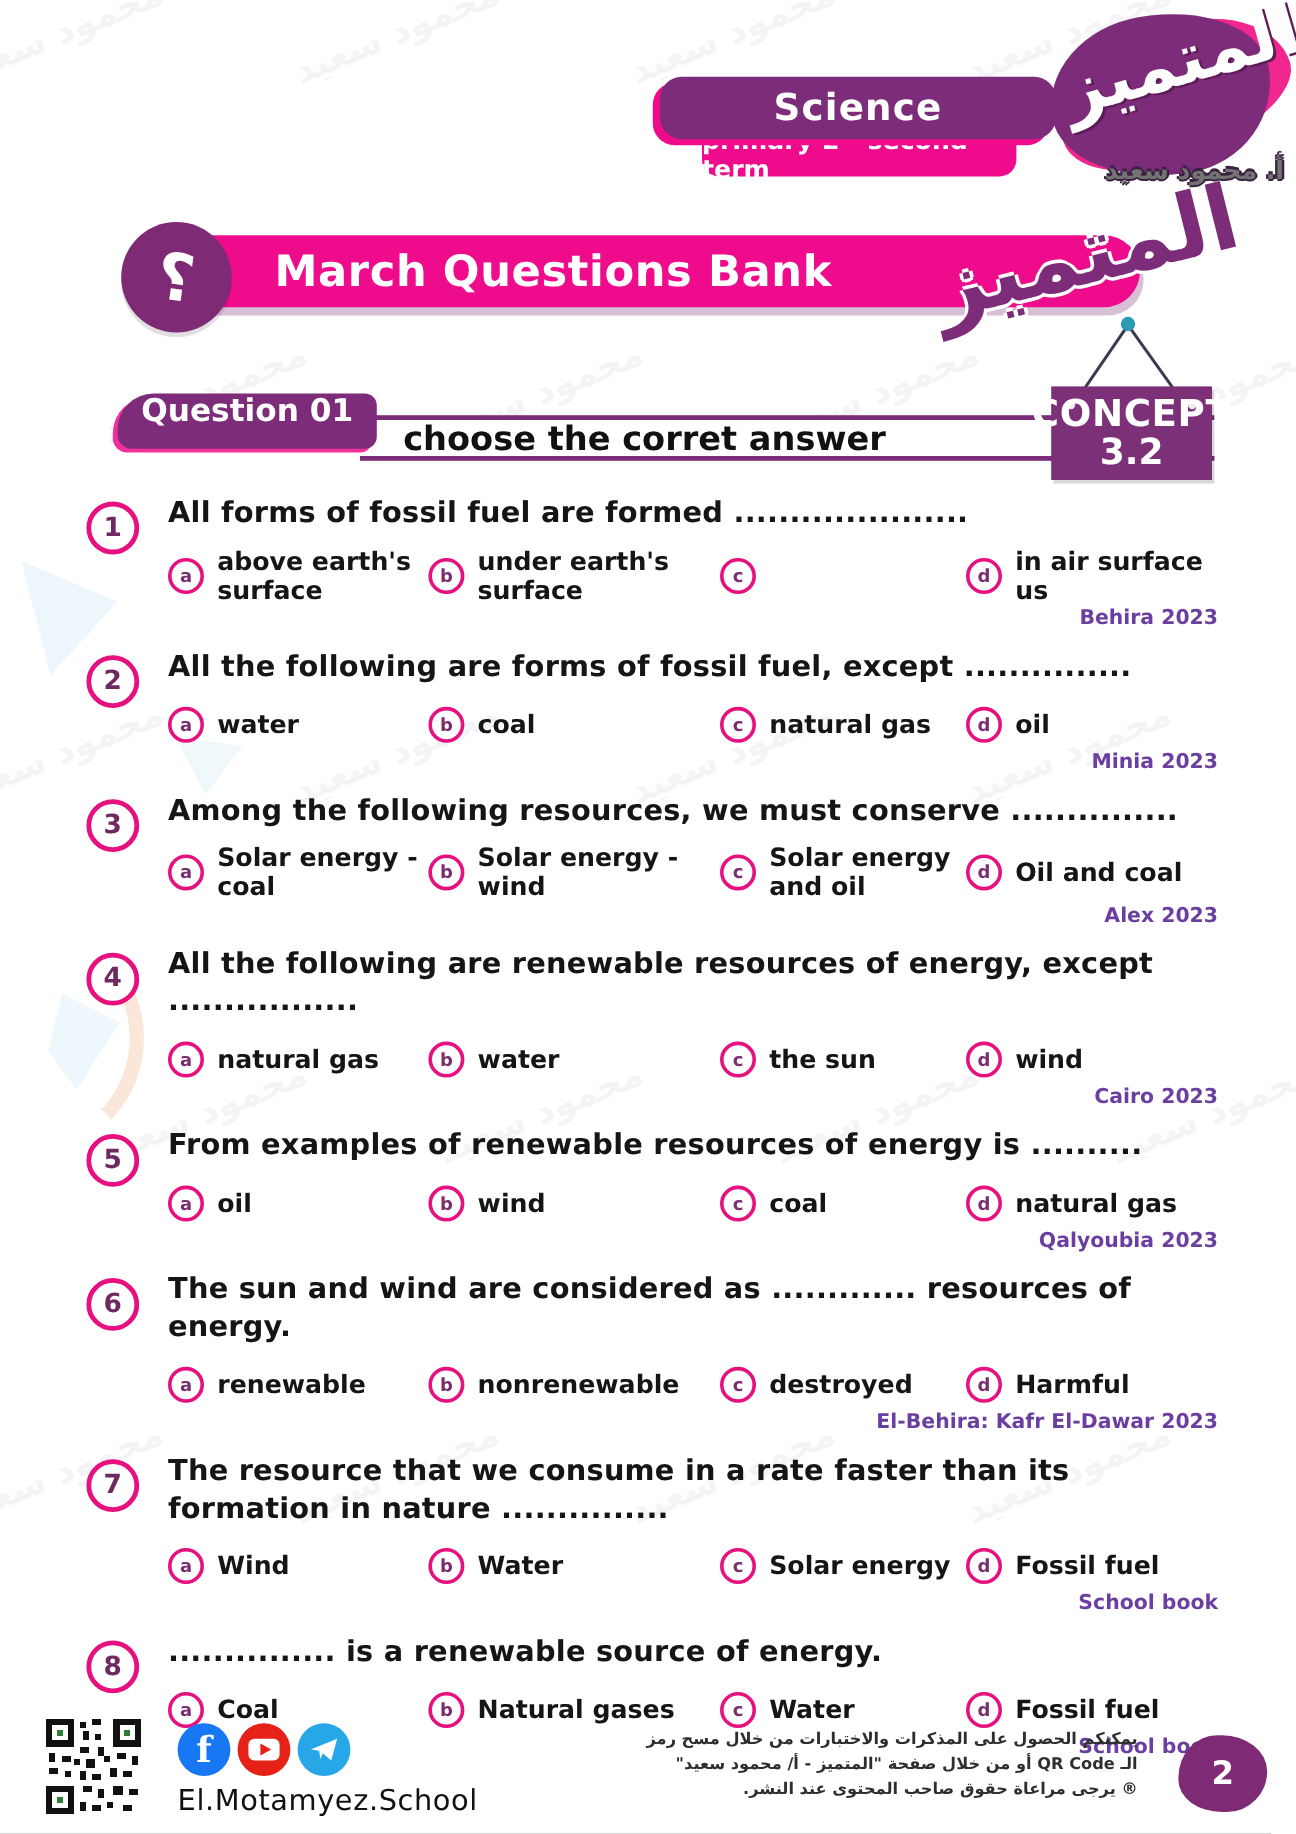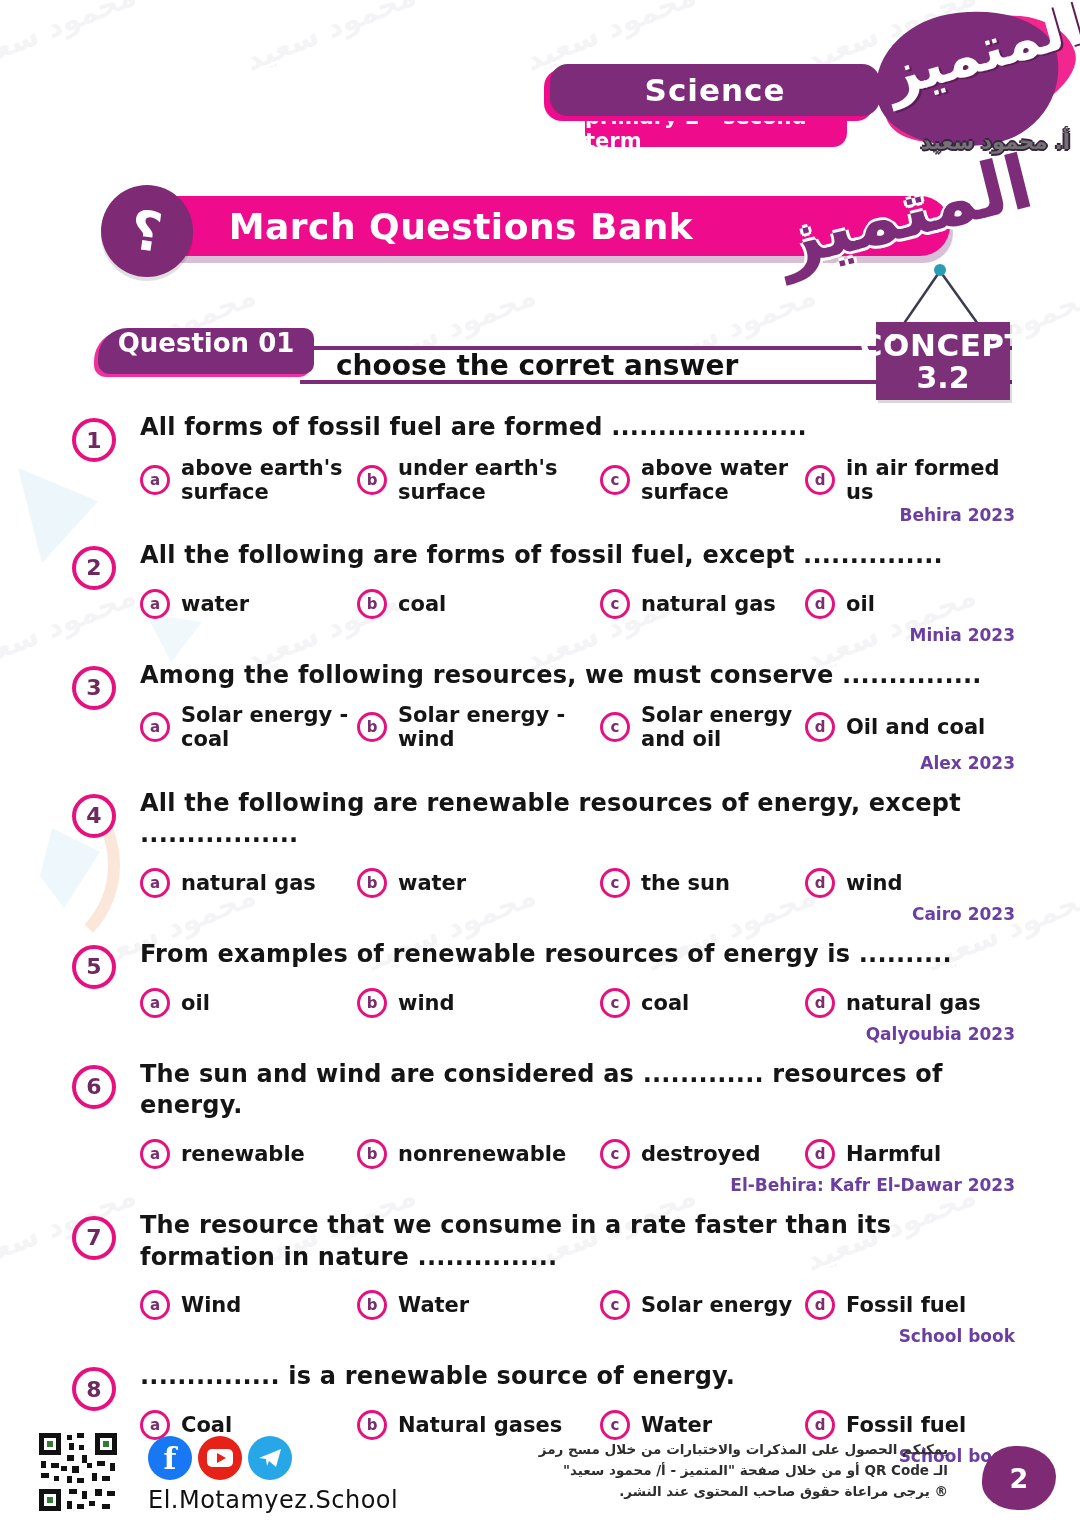--- a/index.html
+++ b/index.html
@@ -195,25 +195,24 @@
             <div class="opt">
               <span class="opt-letter">a</span>
               <span class="opt-text">above earth's surface</span>
             </div>
             <div class="opt">
               <span class="opt-letter">b</span>
               <span class="opt-text">under earth's surface</span>
             </div>
             <div class="opt">
               <span class="opt-letter">c</span>
-              <span class="opt-text">above water surface</span>
-            </div>
-            <div class="opt">
-              <span class="opt-letter">d</span>
-              <span class="opt-text">in air formed us</span>
+            </div>
+            <div class="opt">
+              <span class="opt-letter">d</span>
+              <span class="opt-text">in air surface us</span>
             </div>
           </div>
         <div class="qsource">Behira 2023</div>
       </div>
     </div>
 
     <div class="question">
       <div class="qnum">
         <span>2</span>
       </div>

